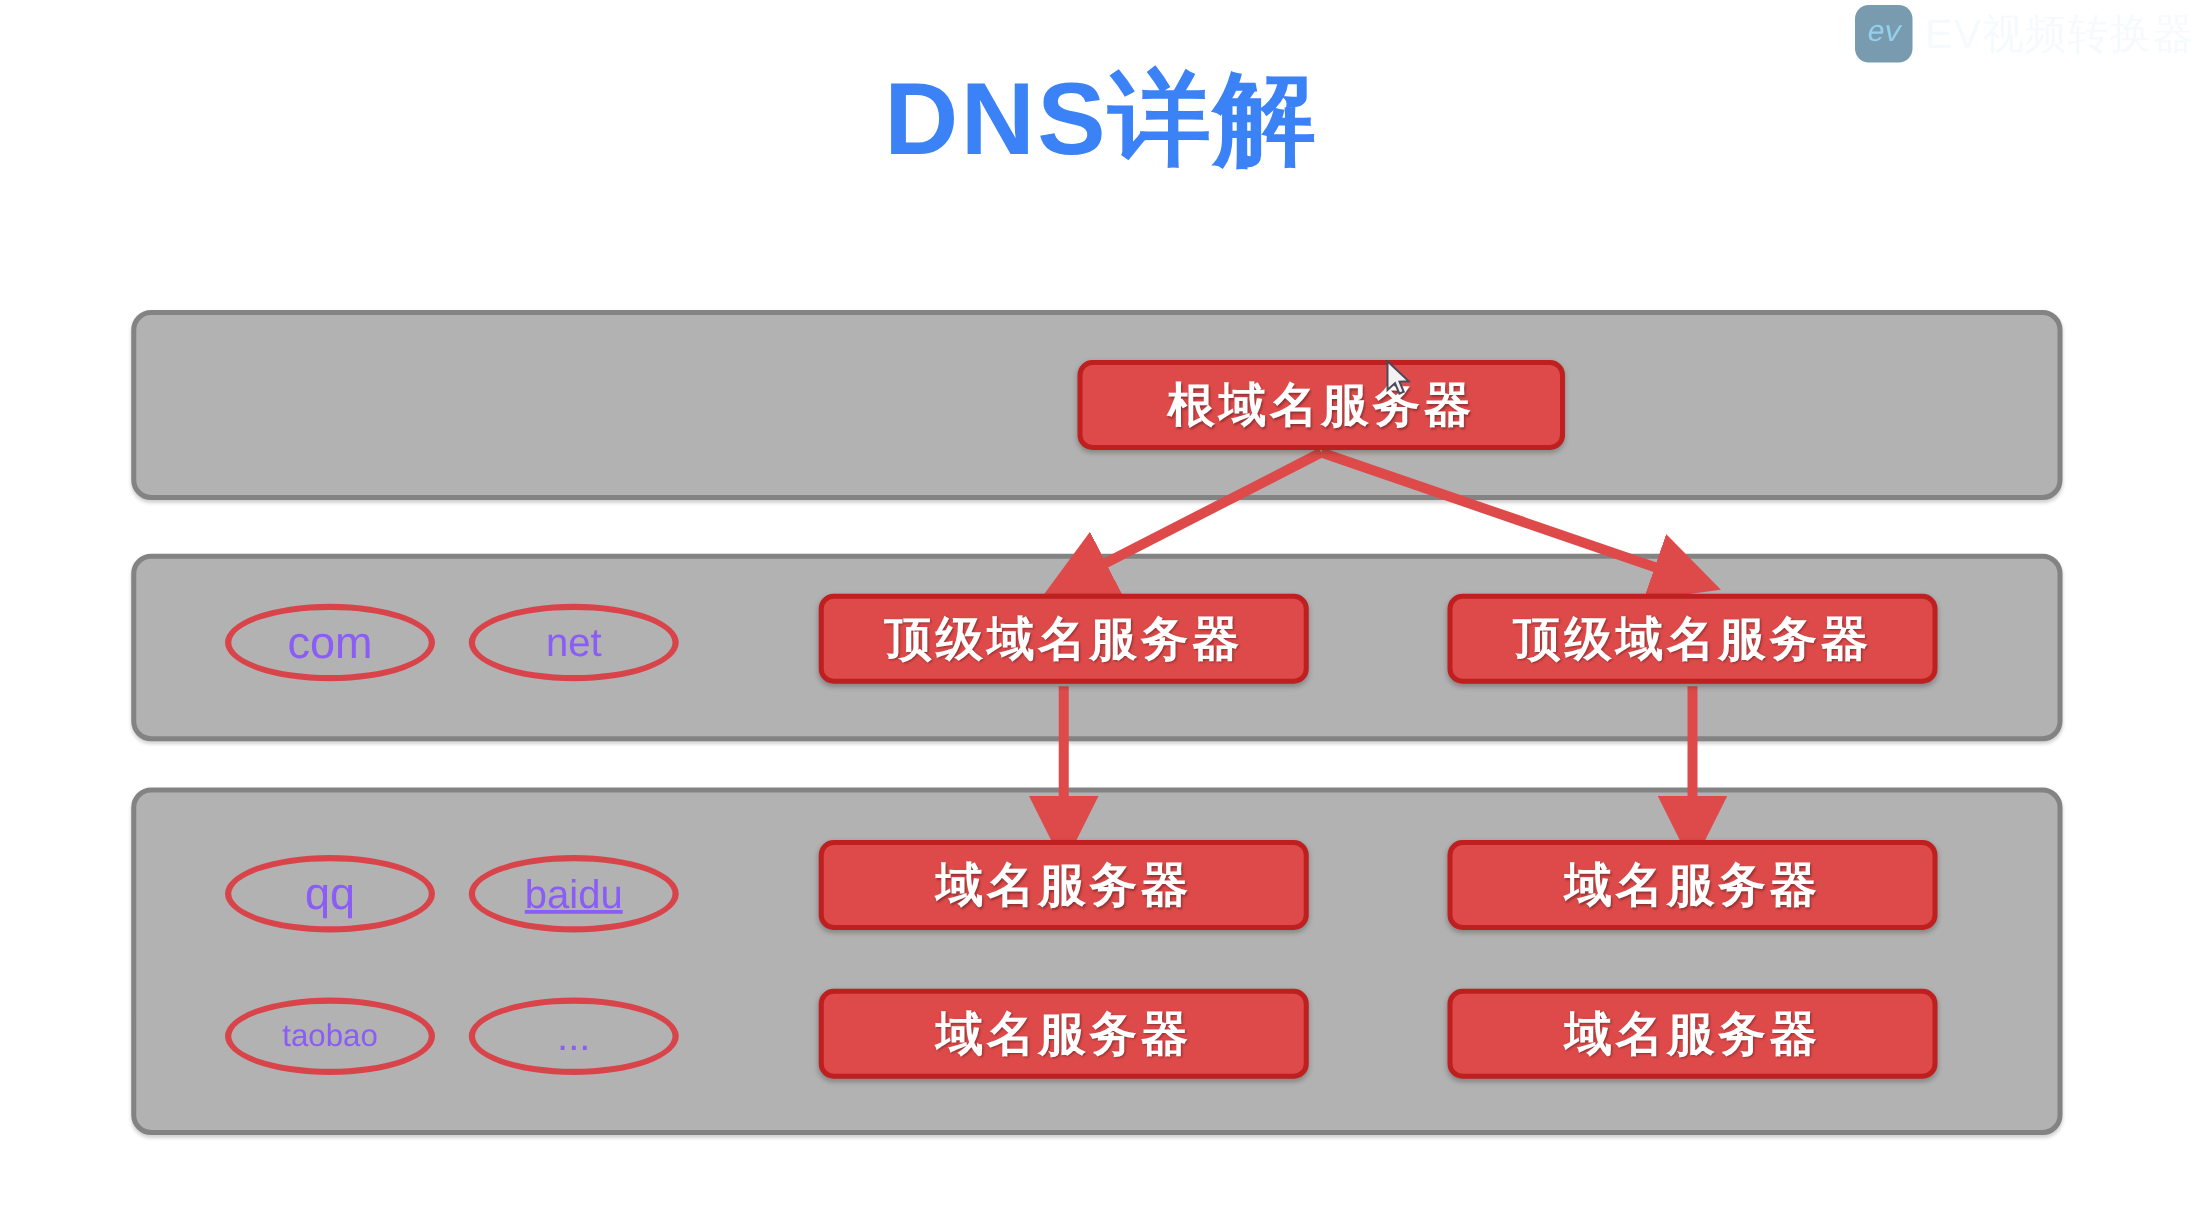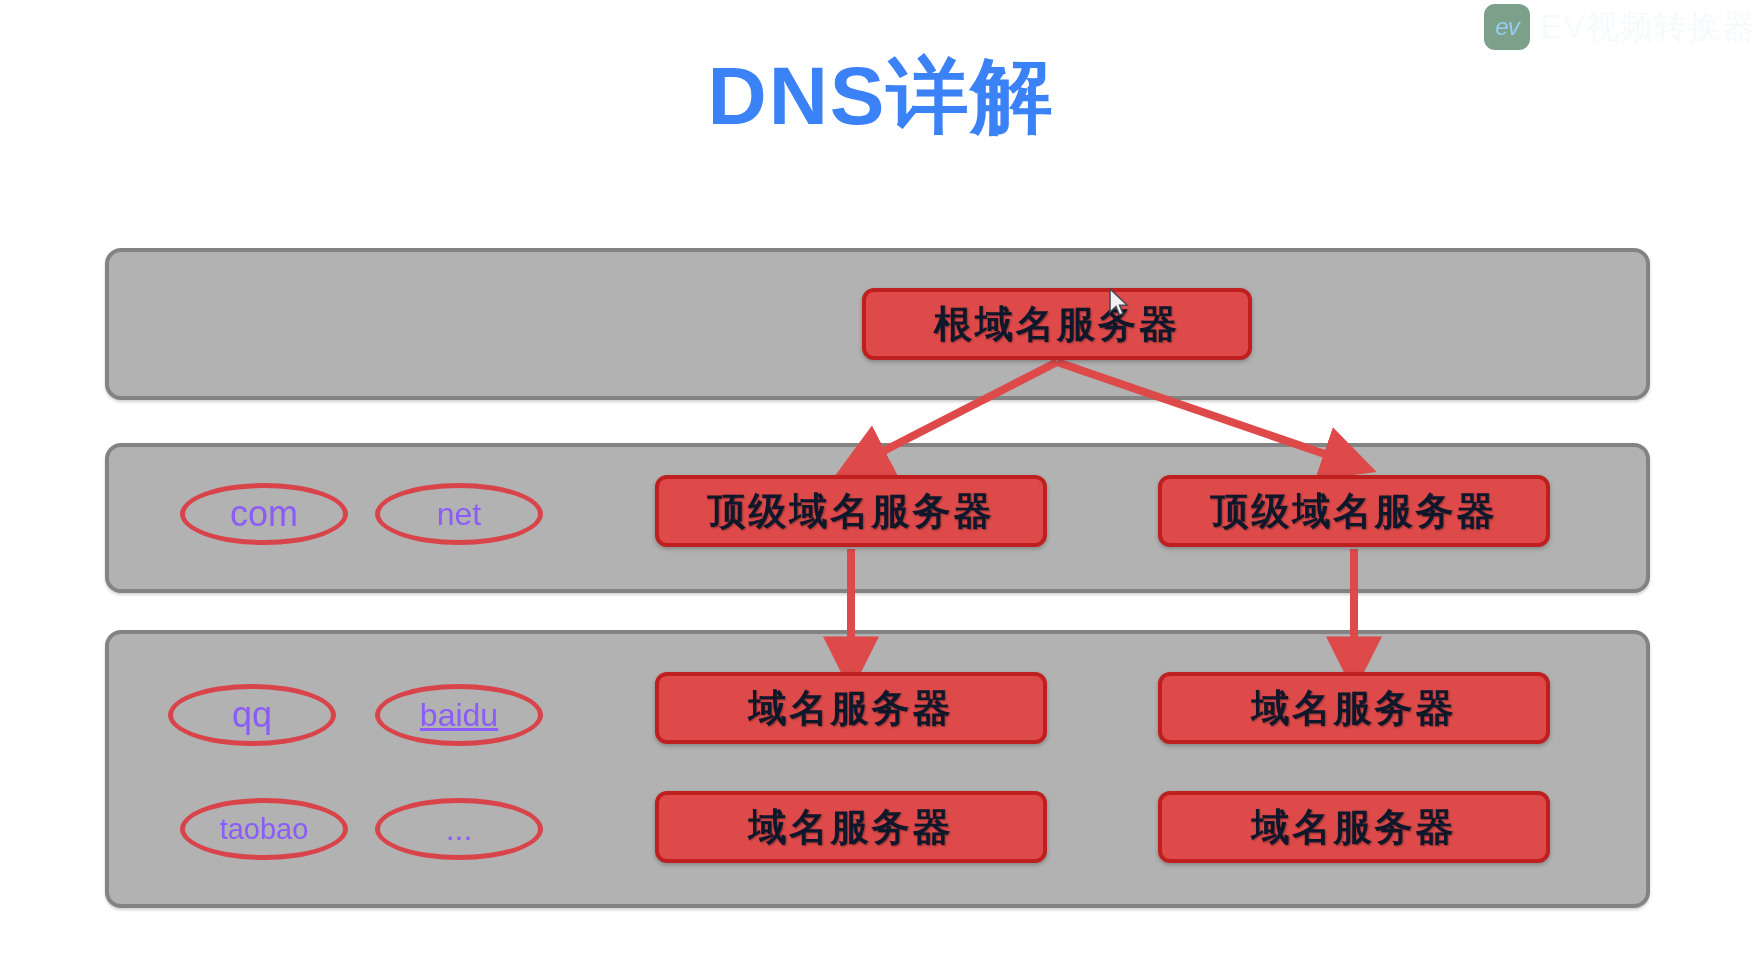--- a/index.html
+++ b/index.html
@@ -22,25 +22,25 @@
     right: 6px;
     display: flex;
     align-items: center;
     gap: 10px;
     opacity: 0.55;
   }
   #watermark .wm-logo {
     width: 46px;
     height: 46px;
     border-radius: 11px;
-    background: #14532d;
+    background: #0c4a6e;
     display: flex;
     align-items: center;
     justify-content: center;
-    font-family: Liberation Sans, sans-serif;
+    font-family: Liberation Mono, monospace;
     font-style: italic;
     font-size: 24px;
     color: #3ea8e0;
     letter-spacing: -1px;
   }
   #watermark .wm-text {
     font-size: 33px;
     color: #eef6fb;
     letter-spacing: 1px;
     white-space: nowrap;
@@ -77,21 +77,21 @@
   
   .node-box {
     position: absolute;
     background: #de4a4a;
     border: 4px solid #bf1f1f;
     border-radius: 12px;
     box-sizing: border-box;
     display: flex;
     align-items: center;
     justify-content: center;
-    color: #0f172a;
+    color: #ffffff;
     font-size: 38px;
     font-weight: bold;
     letter-spacing: 3px;
     text-shadow: 1px 1px 2px rgba(0,0,0,0.35);
     box-shadow: 0 2px 4px rgba(0,0,0,0.25);
   }
   #box-root       { left: 862px; top: 288px;  width: 390px;  height: 72px; }
   #box-tld-left   { left: 655px; top: 475px;  width: 392px;  height: 72px; }
   #box-tld-right  { left: 1158px; top: 475px; width: 392px;  height: 72px; }
   #box-dns-l1     { left: 655px; top: 672px;  width: 392px;  height: 72px; }
@@ -106,23 +106,23 @@
     border-radius: 50%;
     box-sizing: border-box;
     display: flex;
     align-items: center;
     justify-content: center;
     color: #8b5cf6;
     background: transparent;
   }
   #el-com    { left: 180px; top: 483px; width: 168px; height: 62px; font-size: 36px; }
   #el-net    { left: 375px; top: 483px; width: 168px; height: 62px; font-size: 32px; }
-  #el-qq     { left: 168px; top: 684px; width: 168px; height: 62px; font-size: 36px; }
+  #el-qq     { left: 180px; top: 684px; width: 168px; height: 62px; font-size: 36px; }
   #el-baidu  { left: 375px; top: 684px; width: 168px; height: 62px; font-size: 32px; text-decoration: underline; }
-  #el-taobao { left: 180px; top: 798px; width: 168px; height: 62px; font-size: 29px; }
+  #el-taobao { left: 180px; top: 798px; width: 168px; height: 62px; font-size: 25px; }
   #el-dots   { left: 375px; top: 798px; width: 168px; height: 62px; font-size: 32px; }
 
   
   #arrow-layer {
     position: absolute;
     left: 0; top: 0;
     width: 1762px;
     height: 965px;
     pointer-events: none;
   }

